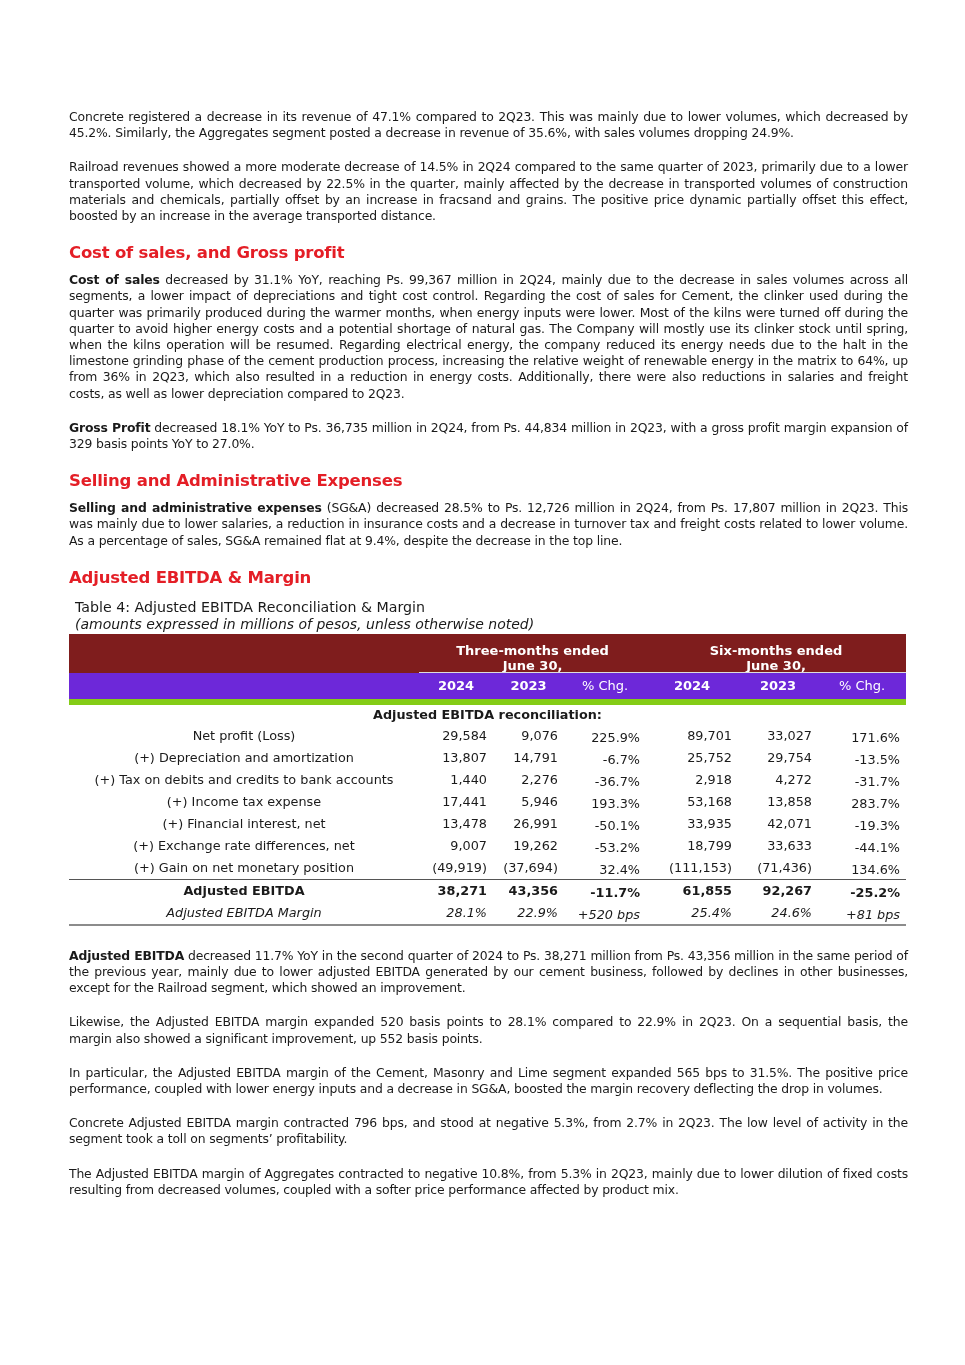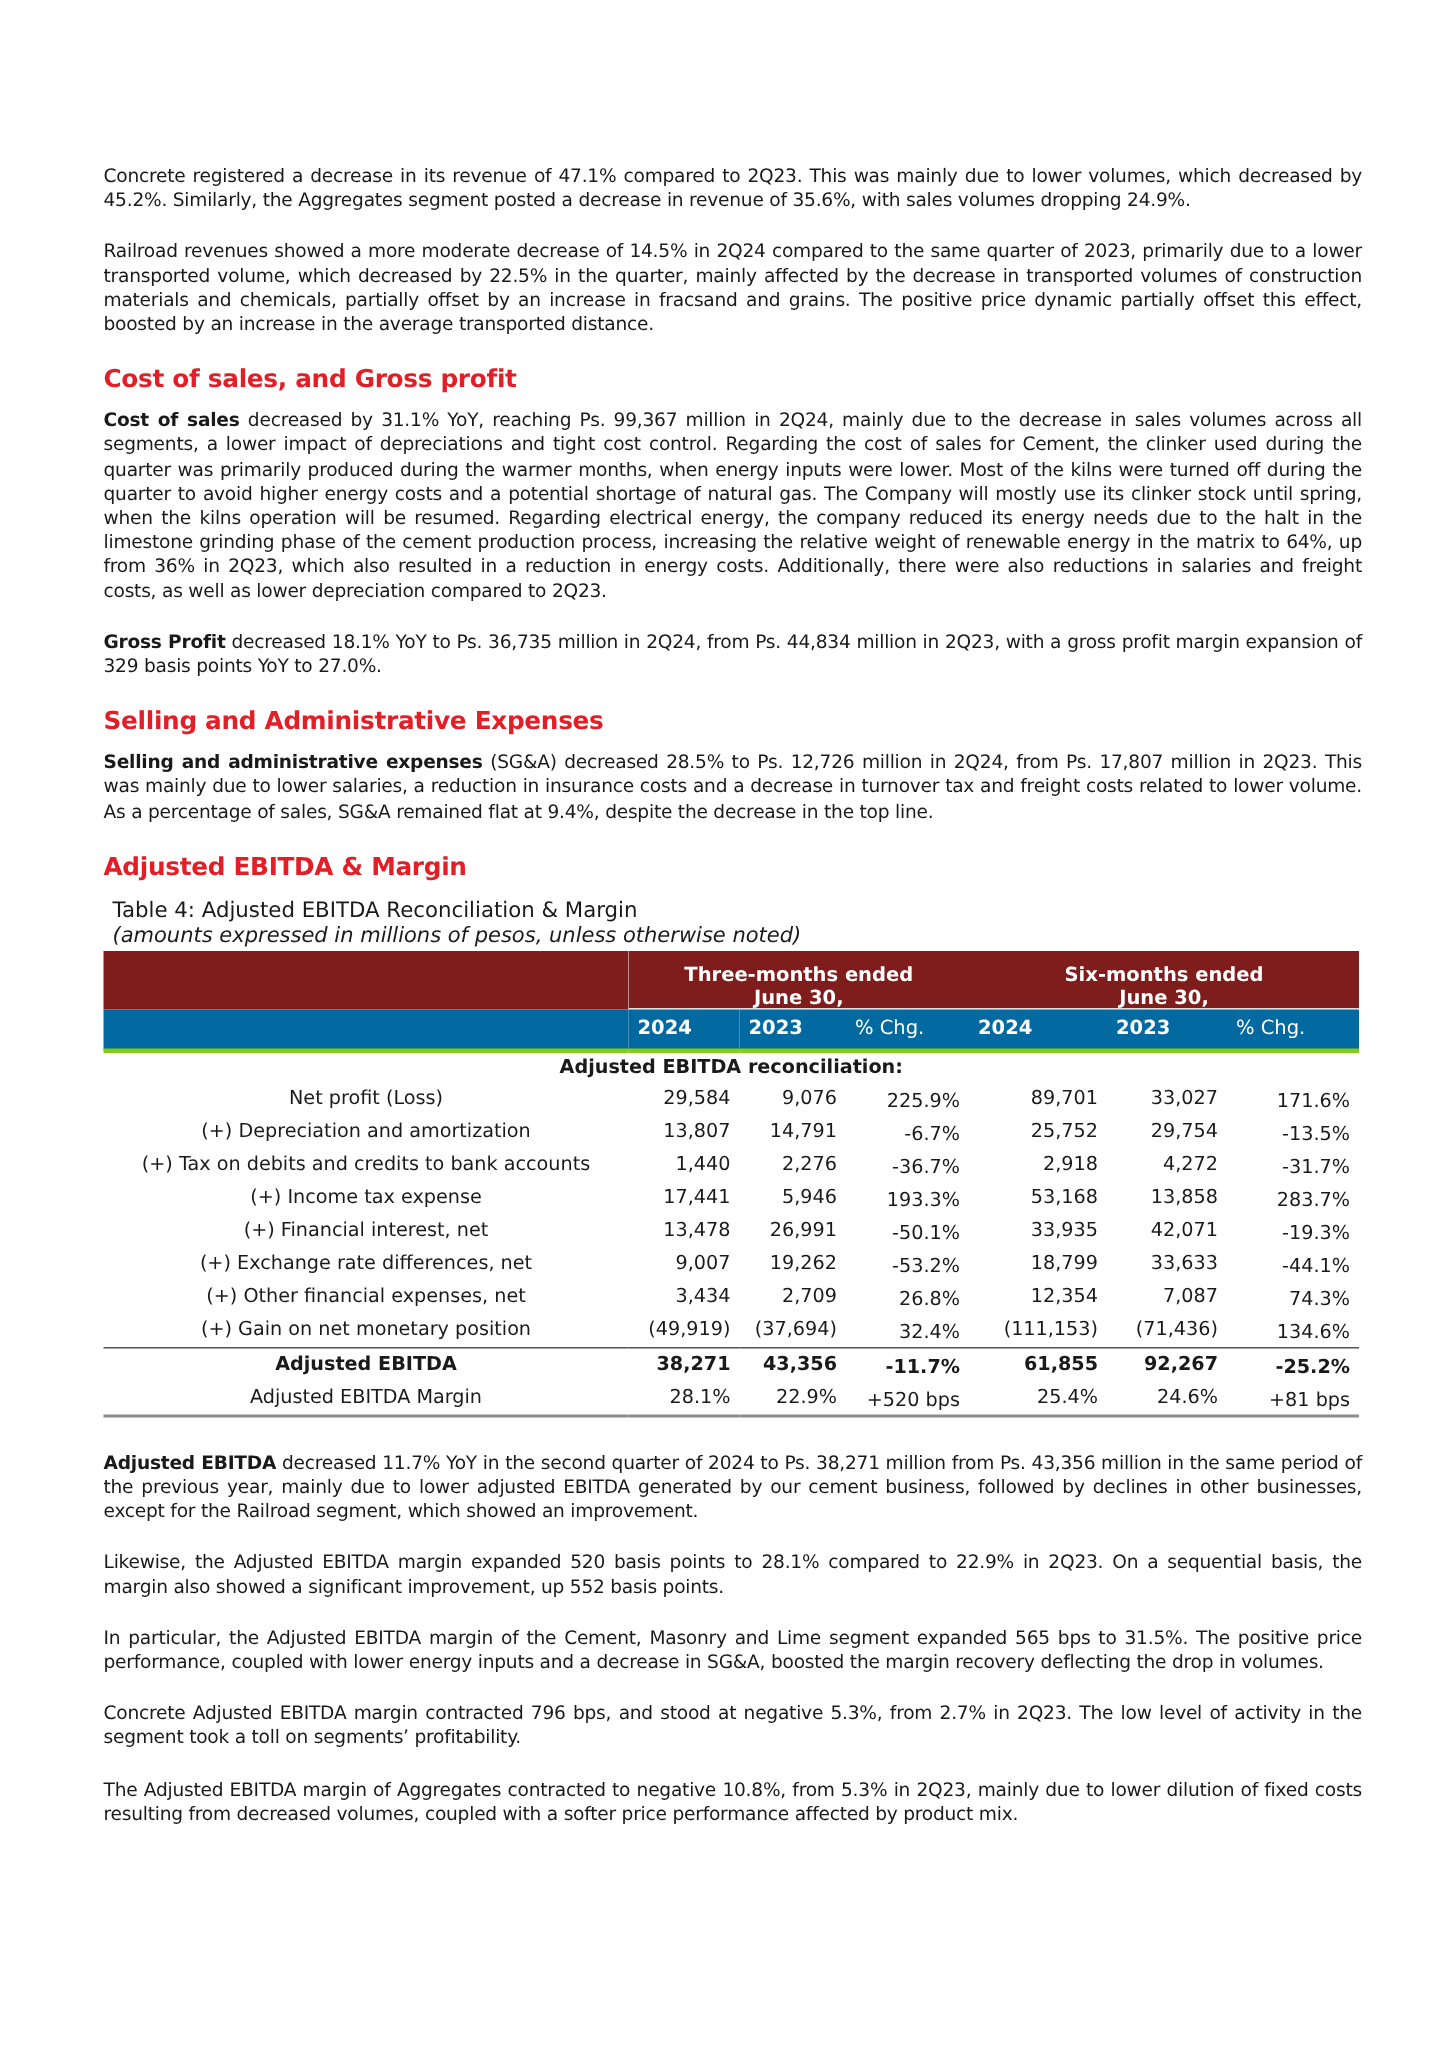--- a/index.html
+++ b/index.html
@@ -19,27 +19,27 @@
     font-family: "DejaVu Sans", sans-serif; letter-spacing: -0.2px;
   }
   .h2wrap { margin-top: 19px; margin-bottom: 10px; }
   .tbl-title { margin: 12px 0 0 6px; font-size: 14.2px; font-weight: normal; }
   .tbl-sub { margin: 0 0 0 6px; font-size: 14px; font-style: italic; line-height: 19px; }
   table { border-collapse: collapse; width: 837px; font-size: 12.8px; table-layout: fixed; }
   thead tr.h1 td { background: #7f1d1d; color: #ffffff; font-weight: bold; text-align: center; height: 38px; padding: 0; vertical-align: top; }
   thead tr.h1 td .inner { padding-top: 9px; line-height: 15px; font-size: 13px; }
   thead tr.h1 td.grp { position: relative; }
   thead tr.h1 td.grp::after { content: ""; position: absolute; left: 0; right: 0; bottom: 0; height: 1px; background: #dddddd; }
-  thead tr.h2 td { background: #0369a1; color: #ffffff; height: 26px; padding: 0 6px; text-align: left; font-size: 13px; border-bottom: 3px solid #84cc16; }
+  thead tr.h2 td { background: #6d28d9; color: #ffffff; height: 26px; padding: 0 6px; text-align: center; font-size: 13px; border-bottom: 6px solid #84cc16; }
   thead tr.h2 td.yr { font-weight: bold; }
   tbody td { padding: 0 6px; height: 19px; text-align: right; white-space: nowrap; }
   tbody td.lbl { text-align: center; }
   tbody tr.section td { font-weight: bold; height: 20px; }
   tbody tr.total td { font-weight: bold; border-top: 1px solid #555; }
-  tbody tr.margin td { border-bottom: 2px solid #8c8c8c; }
+  tbody tr.margin td { font-style: italic; border-bottom: 2px solid #8c8c8c; }
   .pct { padding-top: 3px; }
   .after-table { height: 22px; }
 </style>
 </head>
 <body>
 
 <div class="page">
 
   <p>Concrete registered a decrease in its revenue of 47.1% compared to 2Q23. This was mainly due to lower volumes, which decreased by 45.2%. Similarly, the Aggregates segment posted a decrease in revenue of 35.6%, with sales volumes dropping 24.9%.</p>
   <div class="gap"></div>
@@ -146,29 +146,20 @@
         <tr>
           <td class="lbl">(+) Exchange rate differences, net</td>
           <td>9,007</td>
           <td>19,262</td>
           <td class="pct">-53.2%</td>
           <td>18,799</td>
           <td>33,633</td>
           <td class="pct">-44.1%</td>
         </tr>
         <tr>
-          <td class="lbl">(+) Other financial expenses, net</td>
-          <td>3,434</td>
-          <td>2,709</td>
-          <td class="pct">26.8%</td>
-          <td>12,354</td>
-          <td>7,087</td>
-          <td class="pct">74.3%</td>
-        </tr>
-        <tr>
           <td class="lbl">(+) Gain on net monetary position</td>
           <td>(49,919)</td>
           <td>(37,694)</td>
           <td class="pct">32.4%</td>
           <td>(111,153)</td>
           <td>(71,436)</td>
           <td class="pct">134.6%</td>
         </tr>
         <tr class="total">
           <td class="lbl">Adjusted EBITDA</td>

